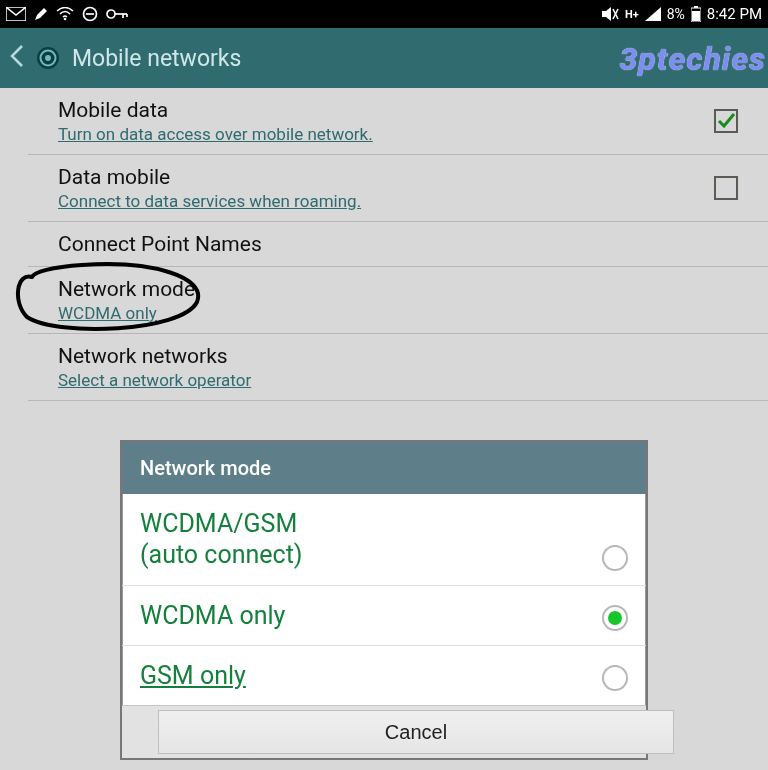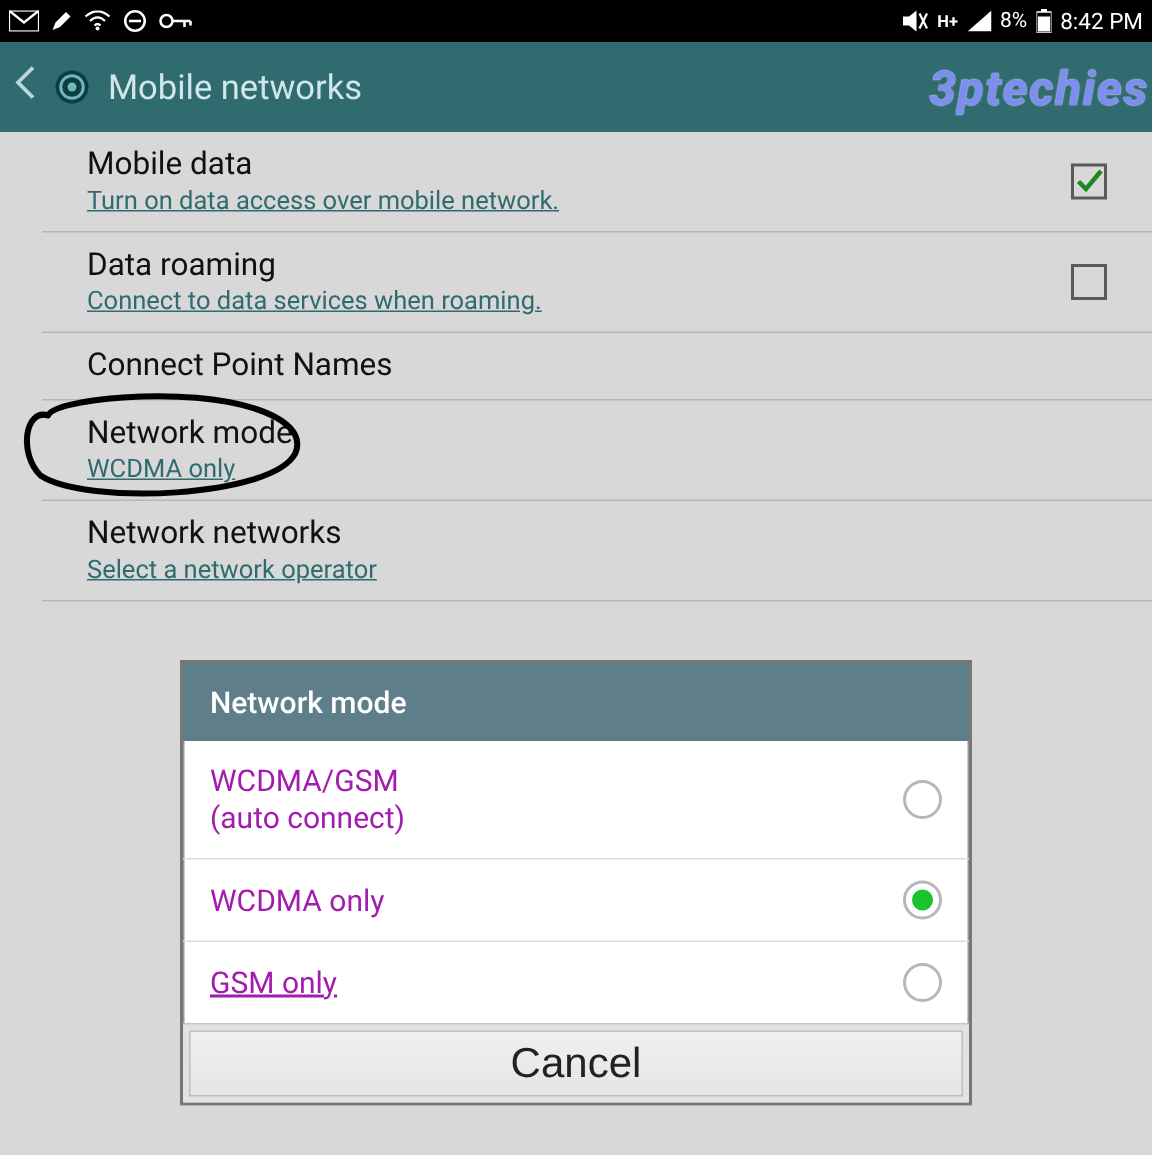--- a/index.html
+++ b/index.html
@@ -97,25 +97,25 @@
     box-shadow: 0 0 0 1px #999 inset;
   }
   .dialog-title {
     background: #5e7f89;
     color: #fff;
     font-size: 20px;
     font-weight: 500;
     padding: 14px 18px;
   }
   .option {
-    display:flex; align-items:center;
+    display:flex; align-items:flex-end;
     padding: 14px 18px;
     border-bottom: 1px solid #ddd;
-    font-size: 20px;
-    color: #a21caf;
+    font-size: 25px;
+    color: #15803d;
   }
   .option .label { flex:1; line-height:1.25; }
   .radio {
     width: 26px; height:26px;
     border: 2px solid #b7b7b7;
     border-radius: 50%;
     display:flex; align-items:center; justify-content:center;
   }
   .radio.selected::after {
     content:"";
@@ -126,23 +126,24 @@
   .dialog-footer{
     padding:4px;
     background:#e2e2e2;
     border-top:1px solid #c5c5c5;
   }
   .cancel-btn{
     width:100%;
     background:linear-gradient(#f0f0f0,#e5e5e5);
     border:1px solid #bfbfbf;
     height:44px;
-    font-size:28px;
+    font-size:20px;
     color:#222;
     cursor:pointer;
+    margin-left:32px;
   }
 </style>
 </head>
 <body>
 
 <div class="status-bar">
   <div class="status-left">
     <span>
       <svg width="20" height="14" viewBox="0 0 20 14">
           <rect x="0" y="0" width="20" height="14" fill="none" stroke="#fff" stroke-width="1.5"></rect>
@@ -230,21 +231,21 @@
     </div>
     <div class="checkbox">
       <svg width="20" height="20" viewBox="0 0 20 20">
           <path d="M3 10 L8 15 L18 3" fill="none" stroke="#1a8a1f" stroke-width="3"></path>
         </svg>
     </div>
   </div>
 
   <div class="row">
     <div class="txt">
-      <div class="primary">Data roaming</div>
+      <div class="primary">Data mobile</div>
       <div class="secondary">Connect to data services when roaming.</div>
     </div>
     <div class="checkbox"></div>
   </div>
 
   <div class="row">
     <div class="txt">
       <div class="primary">Connect Point Names</div>
 
     </div>

